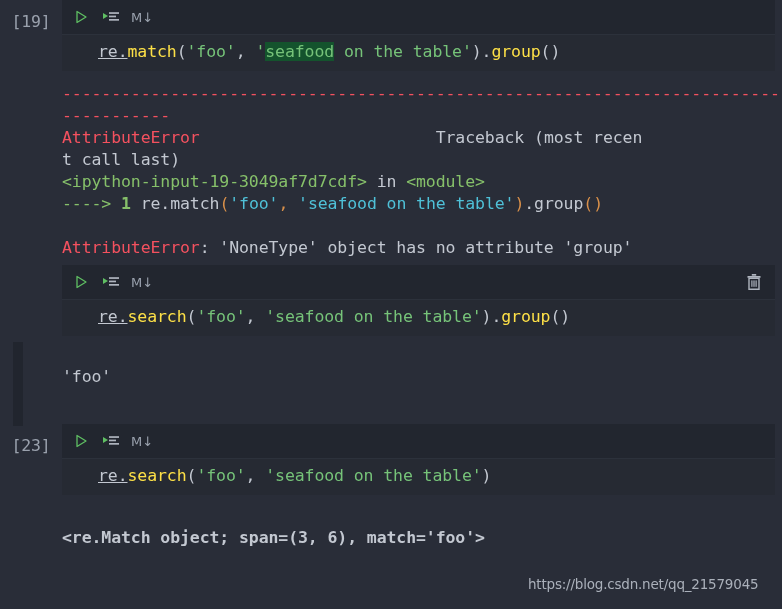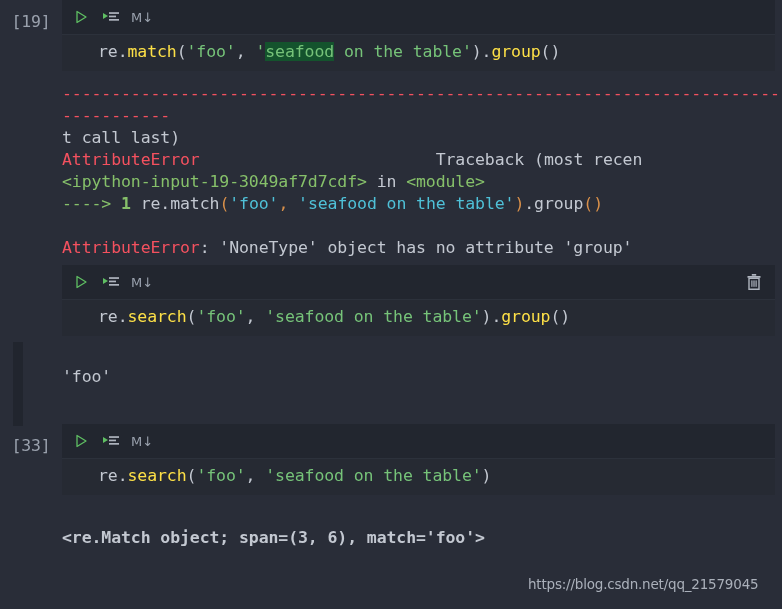--- a/index.html
+++ b/index.html
@@ -116,21 +116,21 @@
     letter-spacing: -0.1px;
   }
   .out-indicator {
     position: absolute;
     left: 13px;
     width: 10px;
     background: #21252e;
   }
 
   
-  .t-plain   { color: #c3c8d1; }
+  .t-plain   { color: #c3c8d1; text-decoration: underline; }
   .t-func    { color: #fde047; }
   .t-string  { color: #76c379; }
   .t-punct   { color: #c3c8d1; }
   .t-sel     { background: #14532d; }
   .t-err     { color: #f4515f; }
   .t-dash    { color: #f4515f; }
   .t-green   { color: #86c06a; }
   .t-greenb  { color: #86c06a; font-weight: bold; }
   .t-orange  { color: #d9904a; }
   .t-cyan    { color: #4fc1d8; }
@@ -177,22 +177,22 @@
 
       <div class="code-row">
         <div class="code-line"><span class="t-plain">re.</span><span class="t-func">match</span><span class="t-punct">(</span><span class="t-string">'foo'</span><span class="t-punct">, </span><span class="t-string">'</span><span class="t-string t-sel">seafood</span><span class="t-string"> on the table'</span><span class="t-punct">).</span><span class="t-func">group</span><span class="t-punct">()</span></div>
       </div>
 
     </div>
 
     <div class="output" style="padding-top:12px; padding-bottom:6px;">
       <div class="out-line t-dash">--------------------------------------------------------------------------</div>
       <div class="out-line t-dash">-----------</div>
+      <div class="out-line"><span class="t-err">AttributeError</span><span class="t-grey">                        </span><span class="t-grey">Traceback (most recen</span></div>
       <div class="out-line">t call last)</div>
-      <div class="out-line"><span class="t-err">AttributeError</span><span class="t-grey">                        </span><span class="t-grey">Traceback (most recen</span></div>
       <div class="out-line"><span class="t-green">&lt;ipython-input-19-3049af7d7cdf&gt;</span><span class="t-grey"> in </span><span class="t-green">&lt;module&gt;</span></div>
       <div class="out-line"><span class="t-green">----&gt;</span><span class="t-grey"> </span><span class="t-greenb">1</span><span class="t-grey"> </span><span class="t-grey">re.match</span><span class="t-orange">(</span><span class="t-cyan">'foo'</span><span class="t-orange">,</span><span class="t-grey"> </span><span class="t-cyan">'seafood on the table'</span><span class="t-orange">)</span><span class="t-grey">.group</span><span class="t-orange">()</span></div>
       <div class="out-line"> </div>
       <div class="out-line"><span class="t-err">AttributeError</span><span class="t-grey">: 'NoneType' object has no attribute 'group'</span></div>
     </div>
   </div>
 
   <div class="cell">
     <div class="prompt" style="top:22px;margin-top:48px;">[22]</div>
     <div class="cell-body">
@@ -233,21 +233,21 @@
 
     <div class="output" style="padding-top:8px; padding-bottom:14px;">
       <div class="out-indicator" style="top:6px; height:84px;"></div>
       <div class="out-line"> </div>
       <div class="out-line">'foo'</div>
       <div class="out-line"> </div>
     </div>
   </div>
 
   <div class="cell">
-    <div class="prompt" style="top:12px;">[33]</div>
+    <div class="prompt" style="top:12px;">[23]</div>
     <div class="cell-body">
 
       <div class="cell-toolbar">
         <span class="tb-btn">
           <svg width="16" height="16" viewBox="0 0 16 16">
               <path d="M4 2.5 L13 8 L4 13.5 Z" fill="none" stroke="#5fbf63" stroke-width="1.3" stroke-linejoin="round"></path>
             </svg>
         </span>
         <span class="tb-btn">
           <svg width="20" height="16" viewBox="0 0 20 16">

